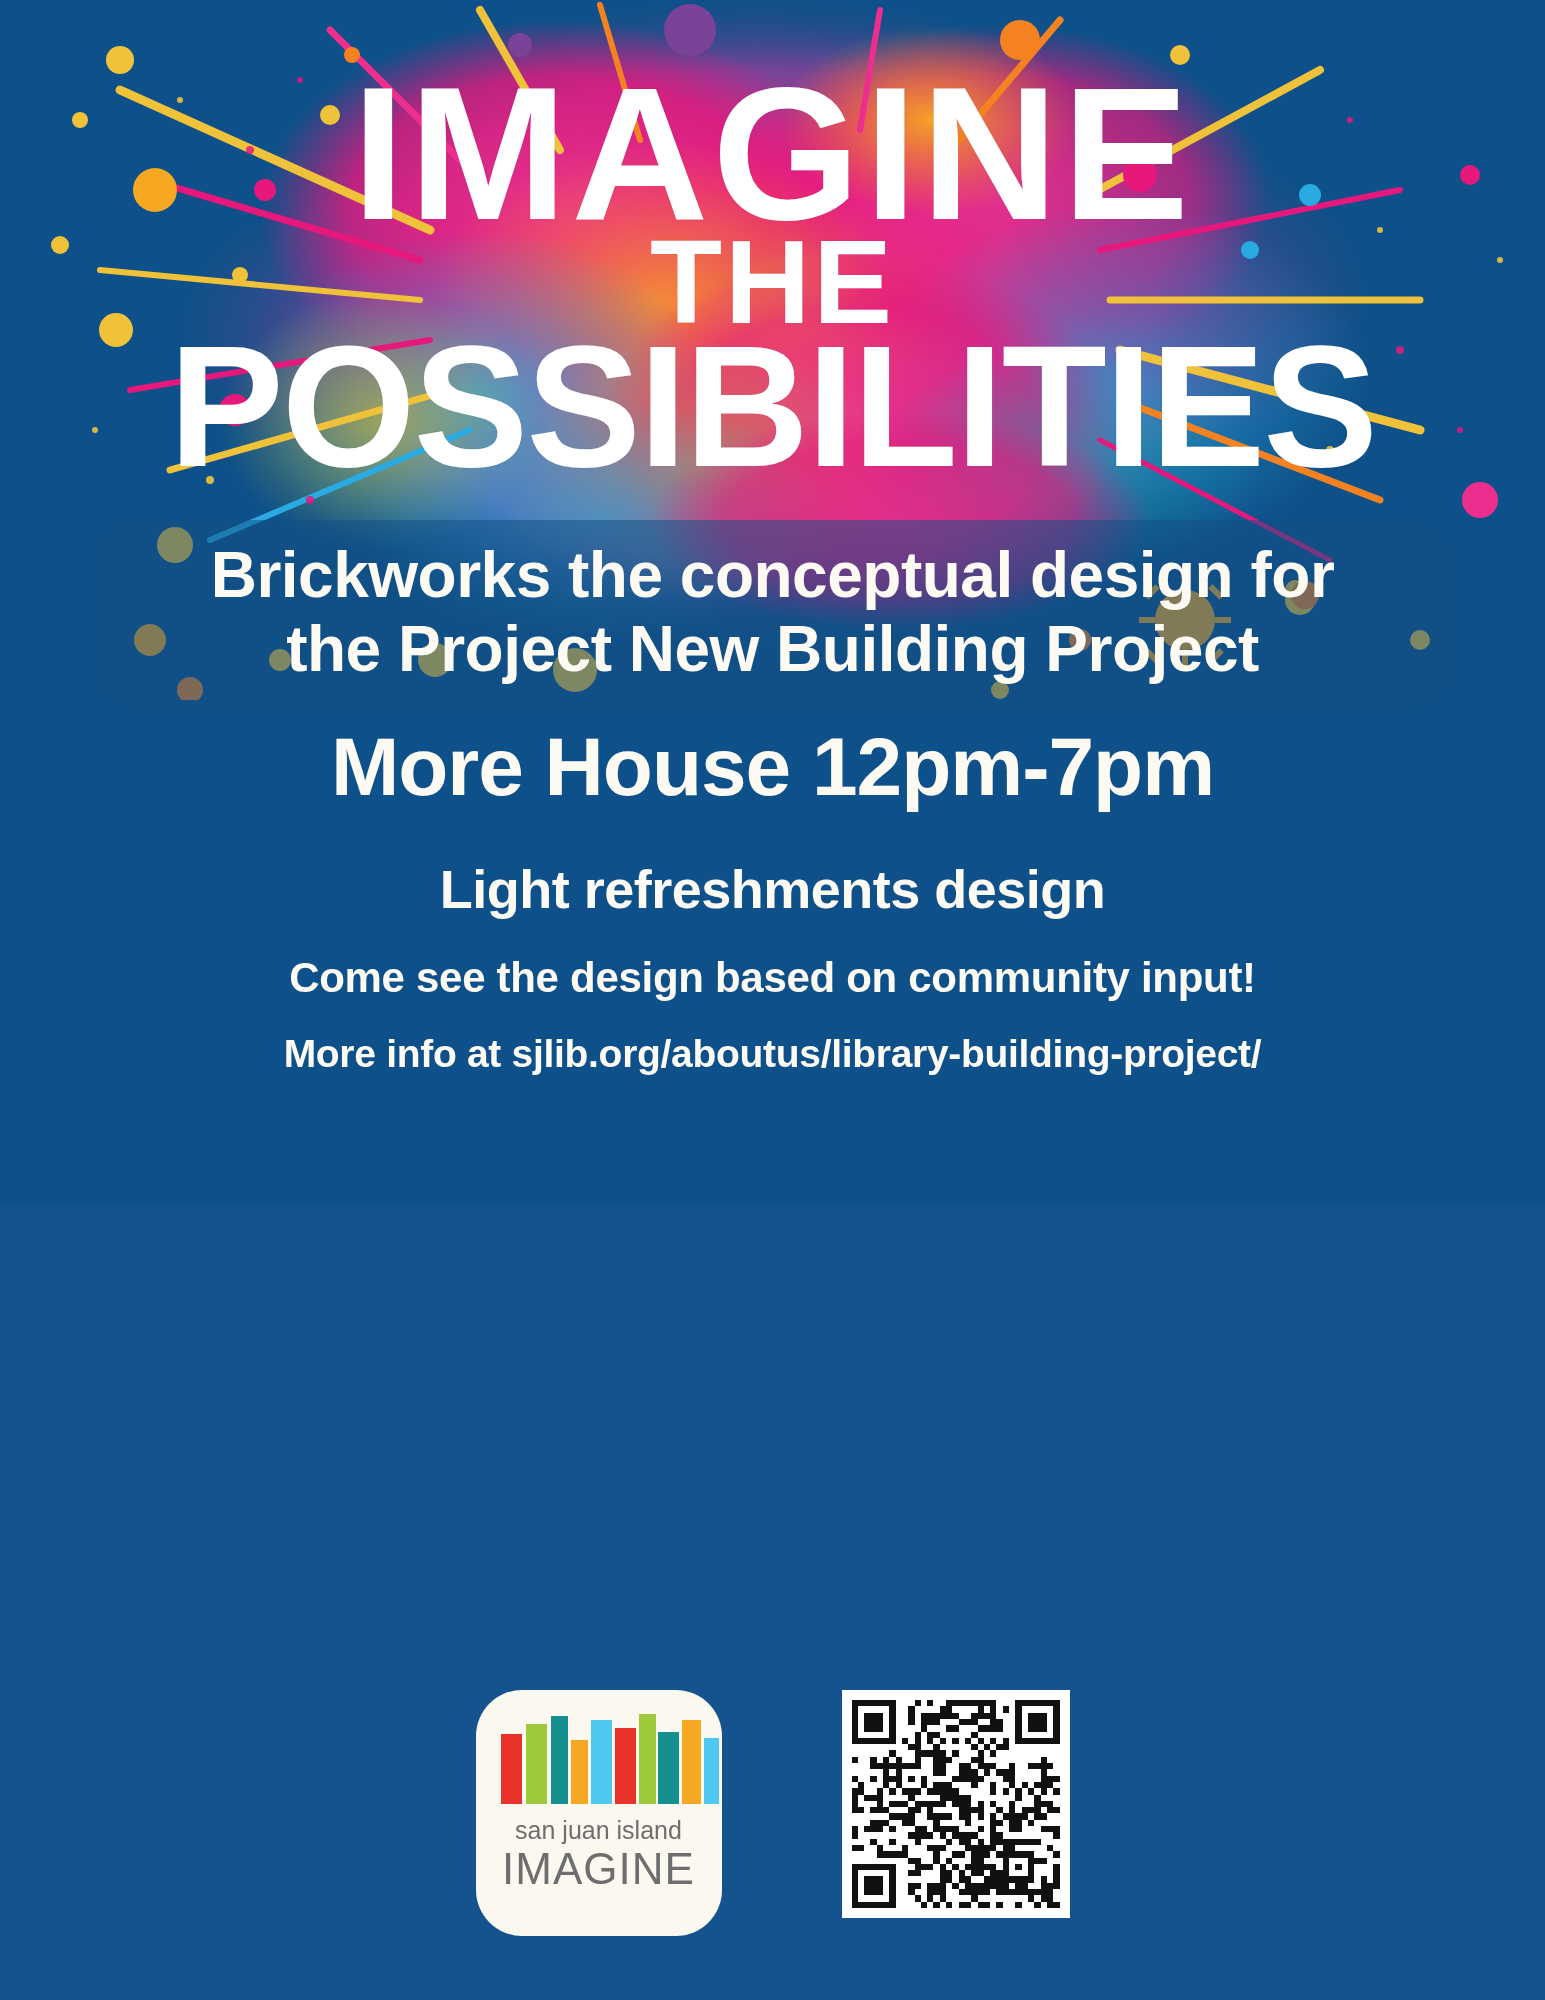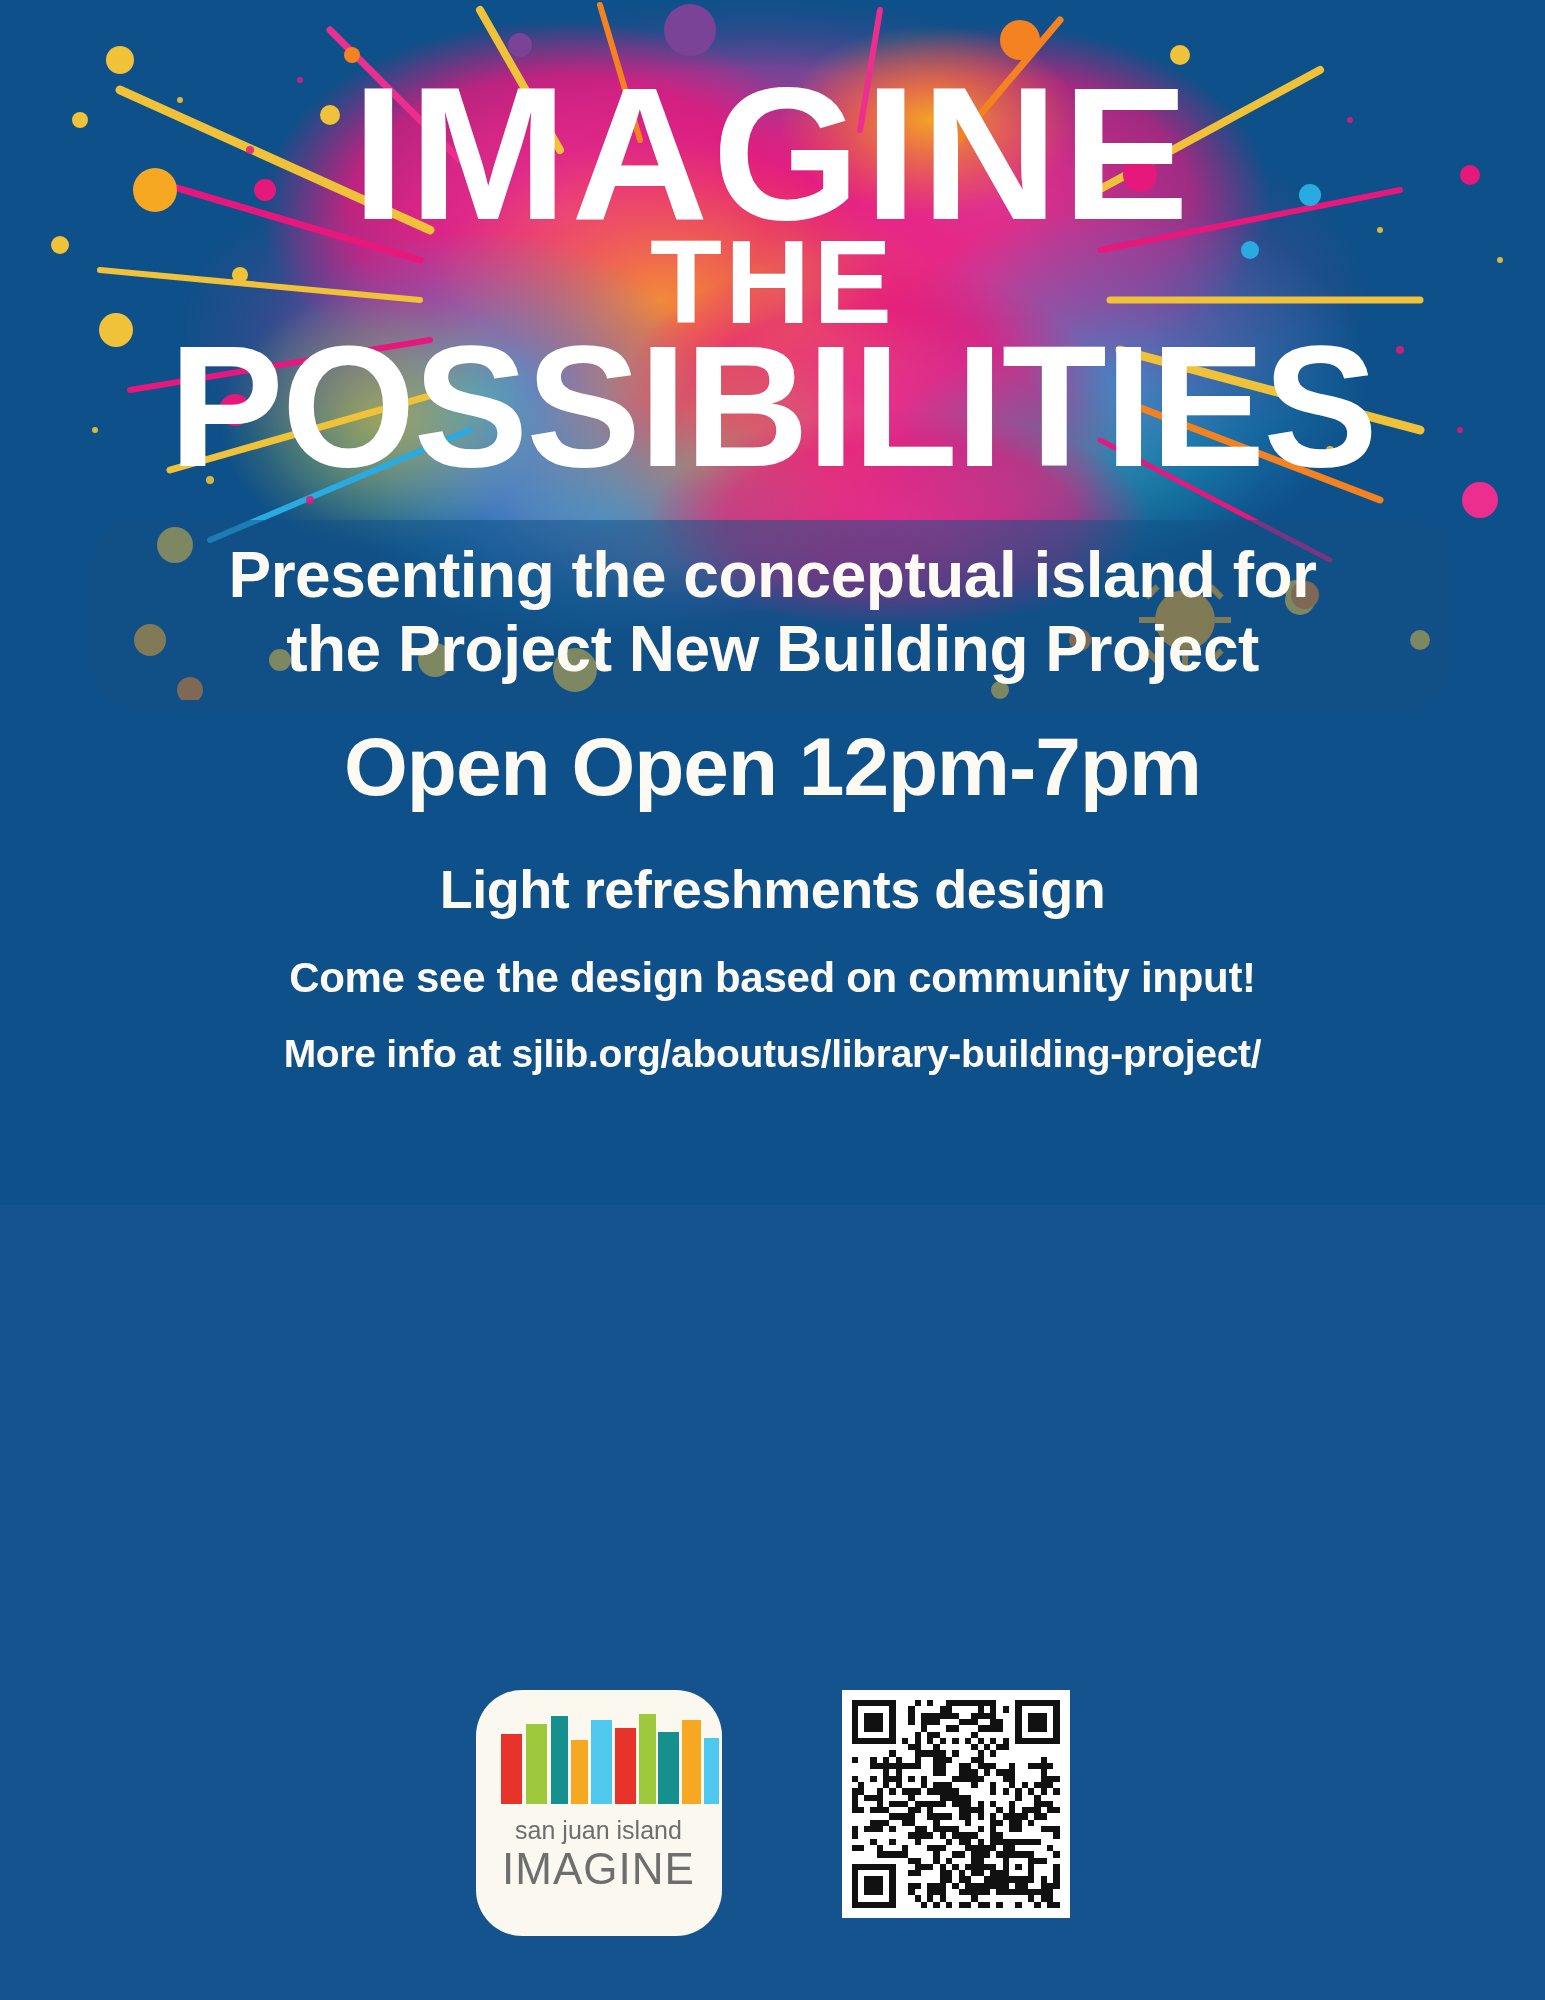--- a/index.html
+++ b/index.html
@@ -278,26 +278,26 @@
 
   <div class="headline">
     <span class="h-imagine">IMAGINE</span>
     <span class="h-the">THE</span>
     <span class="h-poss">POSSIBILITIES</span>
   </div>
 
   <div class="copy">
 
     <div class="subhead-box">
-      <div class="subhead">Presenting the conceptual island for</div>
+      <div class="subhead">Brickworks the conceptual design for</div>
       <div class="subhead">the Project New Building Project</div>
     </div>
 
 
-    <div class="openhouse">Open Open 12pm-7pm</div>
+    <div class="openhouse">More House 12pm-7pm</div>
 
 
 
     <div class="refresh">Light refreshments design</div>
 
     <div class="community">Come see the design based on community input!</div>
 
     <div class="moreinfo">More info at sjlib.org/aboutus/library-building-project/</div>
   </div>
 

